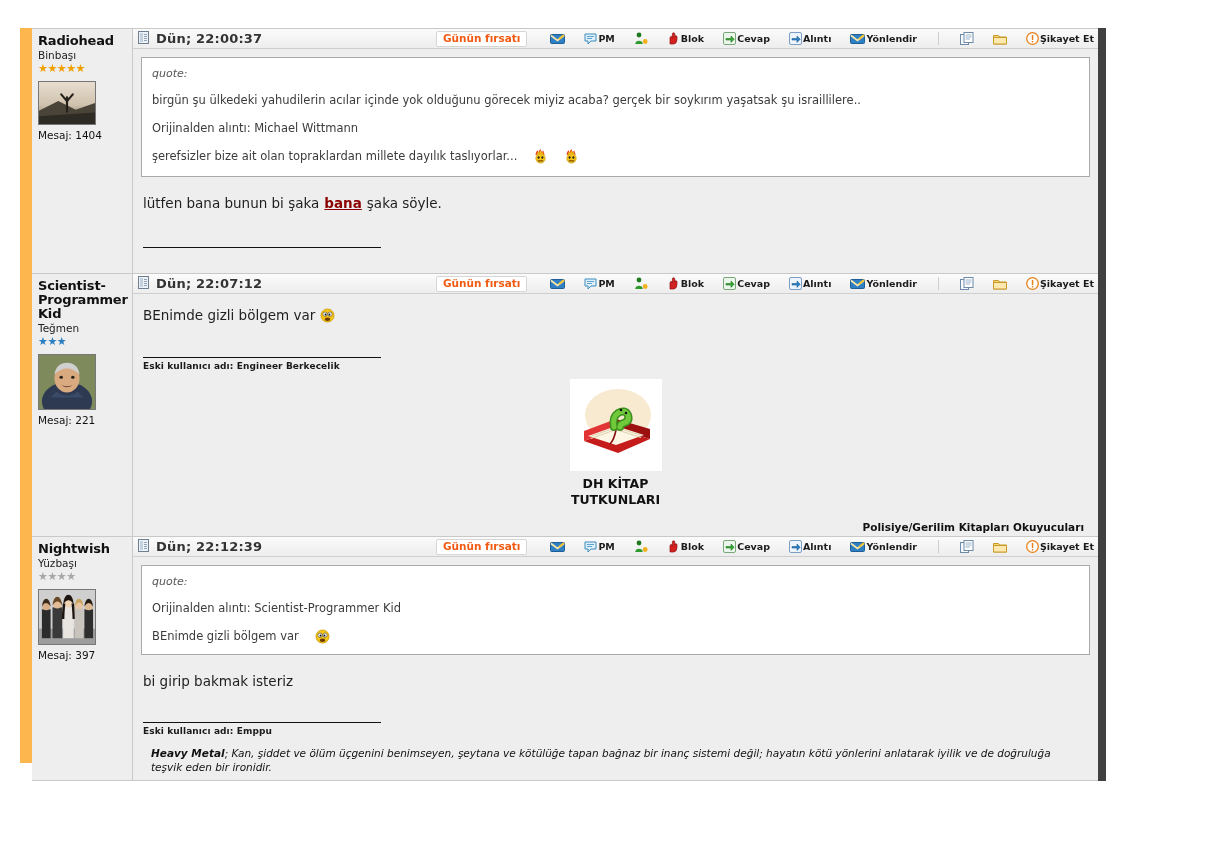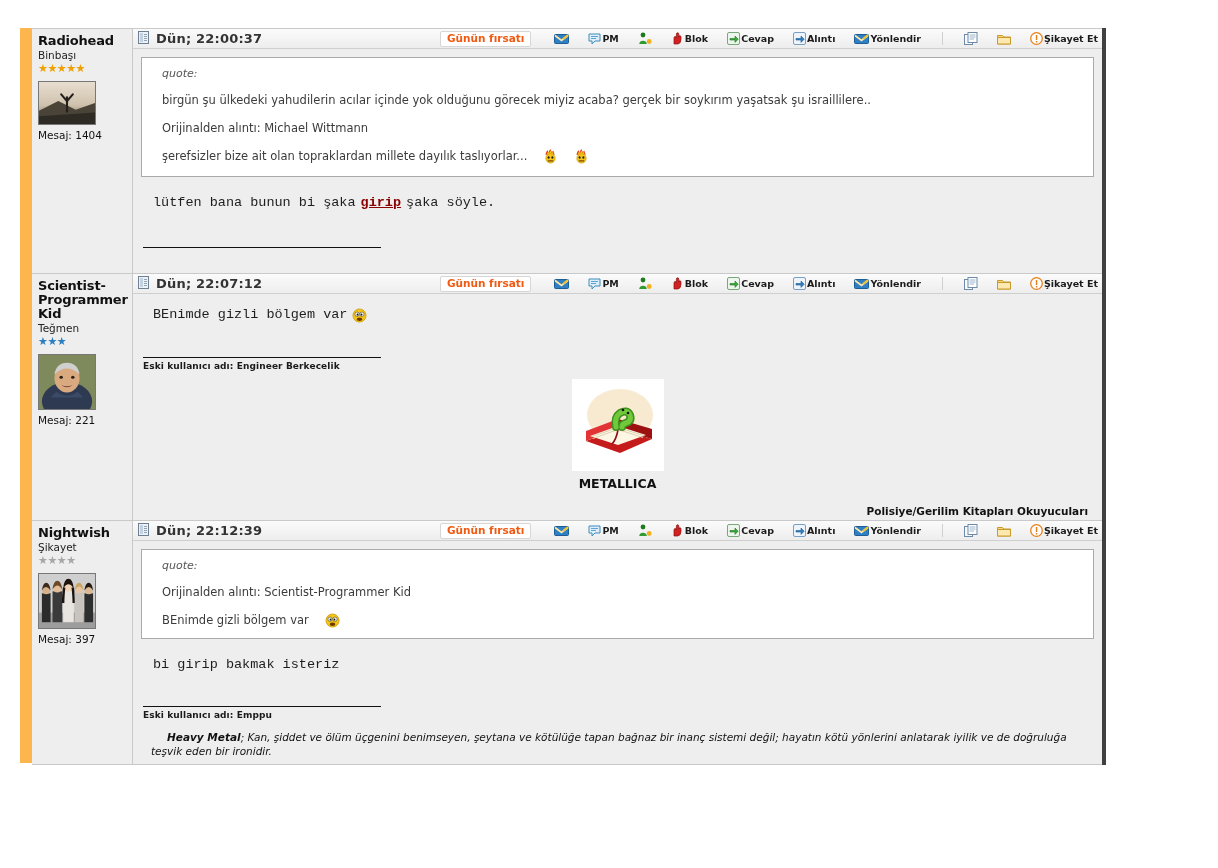--- a/index.html
+++ b/index.html
@@ -18,21 +18,21 @@
   .left-rail {
     position: absolute;
     left: 20px; top: 28px;
     width: 12px; height: 735px;
     background: #fcb64d;
   }
   .forum {
     position: absolute;
     left: 32px; top: 28px;
     width: 1074px;
-    border-right: 4px solid #404040;
+    border-right: 8px solid #404040;
     background: #eeeeee;
   }
   .post {
     display: flex;
     width: 100%;
     border-bottom: 1px solid #c9c9c9;
     background: #eeeeee;
   }
   .post:first-child { border-top: 1px solid #c9c9c9; }
 
@@ -114,33 +114,33 @@
   .tool svg { display:block; }
   .tool-div {
     width: 1px; height: 13px; background: #cfcfcf; margin: 0 3px;
   }
 
   
   .content { padding: 7px 8px 0 8px; }
   .quote {
     border: 1px solid #aaaaaa;
     background: #ffffff;
-    padding: 9px 10px 10px 20px;
+    padding: 9px 10px 10px 10px;
     margin: 1px 0 0 0;
   }
   .q-label { font-size: 11px; font-style: italic; color: #555; }
   .q-line {
     font-size: 11.5px; color: #3b3b3b;
     margin-top: 13px; line-height: 15px;
   }
   .q-line.withemo { display: flex; align-items: center; gap: 16px; }
   .posttext {
     font-size: 13.5px; color: #1e1e1e;
-    margin: 17px 0 0 12px; line-height: 18px;
-    display: flex; align-items: center; gap: 5px; font-family: Liberation Mono, monospace;
+    margin: 17px 0 0 2px; line-height: 18px;
+    display: flex; align-items: center; gap: 5px;
   }
   .posttext .hl {
     color: #8b0000; font-weight: bold; text-decoration: underline;
   }
   .sigrule {
     width: 238px; height: 0;
     border-top: 1px solid #111;
     margin: 35px 0 0 2px;
   }
   .sigtext {
@@ -155,21 +155,21 @@
   }
   .club-line {
     text-align: right;
     font-size: 10.5px; font-weight: bold; color: #111;
     padding: 0 6px 3px 0;
   }
   .heavy-line {
     font-size: 10.5px; color: #111; font-style: italic;
     padding: 0 6px 6px 10px; line-height: 14px;
   }
-  .heavy-line b { font-style: italic; margin-left: 16px; }
+  .heavy-line b { font-style: italic; }
 
   
   .emo { width: 15px; height: 15px; display:inline-block; vertical-align: middle; }
   .emo svg { display: block; }
 
   .spacer-sm { height: 25px; }
 </style>
 </head>
 <body>
 
@@ -335,21 +335,21 @@
                     <ellipse cx="6" cy="9" rx="1.1" ry="1.4" fill="#222"></ellipse>
                     <ellipse cx="10" cy="9" rx="1.1" ry="1.4" fill="#222"></ellipse>
                     <rect x="5" y="12" width="6" height="1.3" rx=".6" fill="#7a4a00"></rect>
                   </svg>
               </span>
             </div>
           </div>
 
           <div class="posttext">
             <span>lütfen bana bunun bi şaka </span>
-              <span class="hl">girip</span>
+              <span class="hl">bana</span>
               <span>şaka söyle.</span>
           </div>
 
           <div class="sigrule"></div>
           <div class="spacer-sm"></div>
         </div>
       </div>
     </div>
 
     <div class="post">
@@ -506,32 +506,33 @@
                   <path d="M20 57.5 L46 48.5 L72 56.5"></path>
                   <path d="M21 59.5 L46 50.5 L71 58.5"></path>
                 </g>
                 <path d="M46 51 q-2 10 -6 14" stroke="#8a1010" stroke-width="1.6" fill="none"></path>
                 <path d="M44 48 q-2-10 4-14 q7-4 10 2 q2 6-4 8 q-4 1-4 4" fill="none" stroke="#3f8f1f" stroke-width="8" stroke-linecap="round" stroke-linejoin="round"></path>
                 <path d="M44 48 q-2-10 4-14 q7-4 10 2 q2 6-4 8 q-4 1-4 4" fill="none" stroke="#6fc93a" stroke-width="5" stroke-linecap="round" stroke-linejoin="round"></path>
                 <circle cx="56" cy="34" r="1.3" fill="#111"></circle>
                 <circle cx="51" cy="31" r="1.3" fill="#111"></circle>
               </svg>
             </div>
-            <div class="bancap">METALLICA</div>
+            <div class="bancap">DH KİTAP</div>
+            <div class="bancap">TUTKUNLARI</div>
           </div>
 
           <div class="club-line" style="margin-top:14px;">Polisiye/Gerilim Kitapları Okuyucuları</div>
         </div>
       </div>
     </div>
 
     <div class="post">
       <div class="usercol">
         <div class="uname">Nightwish</div>
-        <div class="urank">Şikayet</div>
+        <div class="urank">Yüzbaşı</div>
         <div class="stars">
           <span class="st-grey">★</span><span class="st-grey">★</span><span class="st-grey">★</span><span class="st-grey">★</span>
         </div>
         <div class="avatar tall">
           <svg viewBox="0 0 58 56" preserveAspectRatio="none">
             <rect width="58" height="56" fill="#cfcfcf"></rect>
             <rect y="40" width="58" height="16" fill="#9d9d9d"></rect>
             <g>
               <rect x="3" y="20" width="9" height="30" fill="#2b2b2b"></rect>
               <circle cx="7.5" cy="17" r="4" fill="#d8b08a"></circle>

